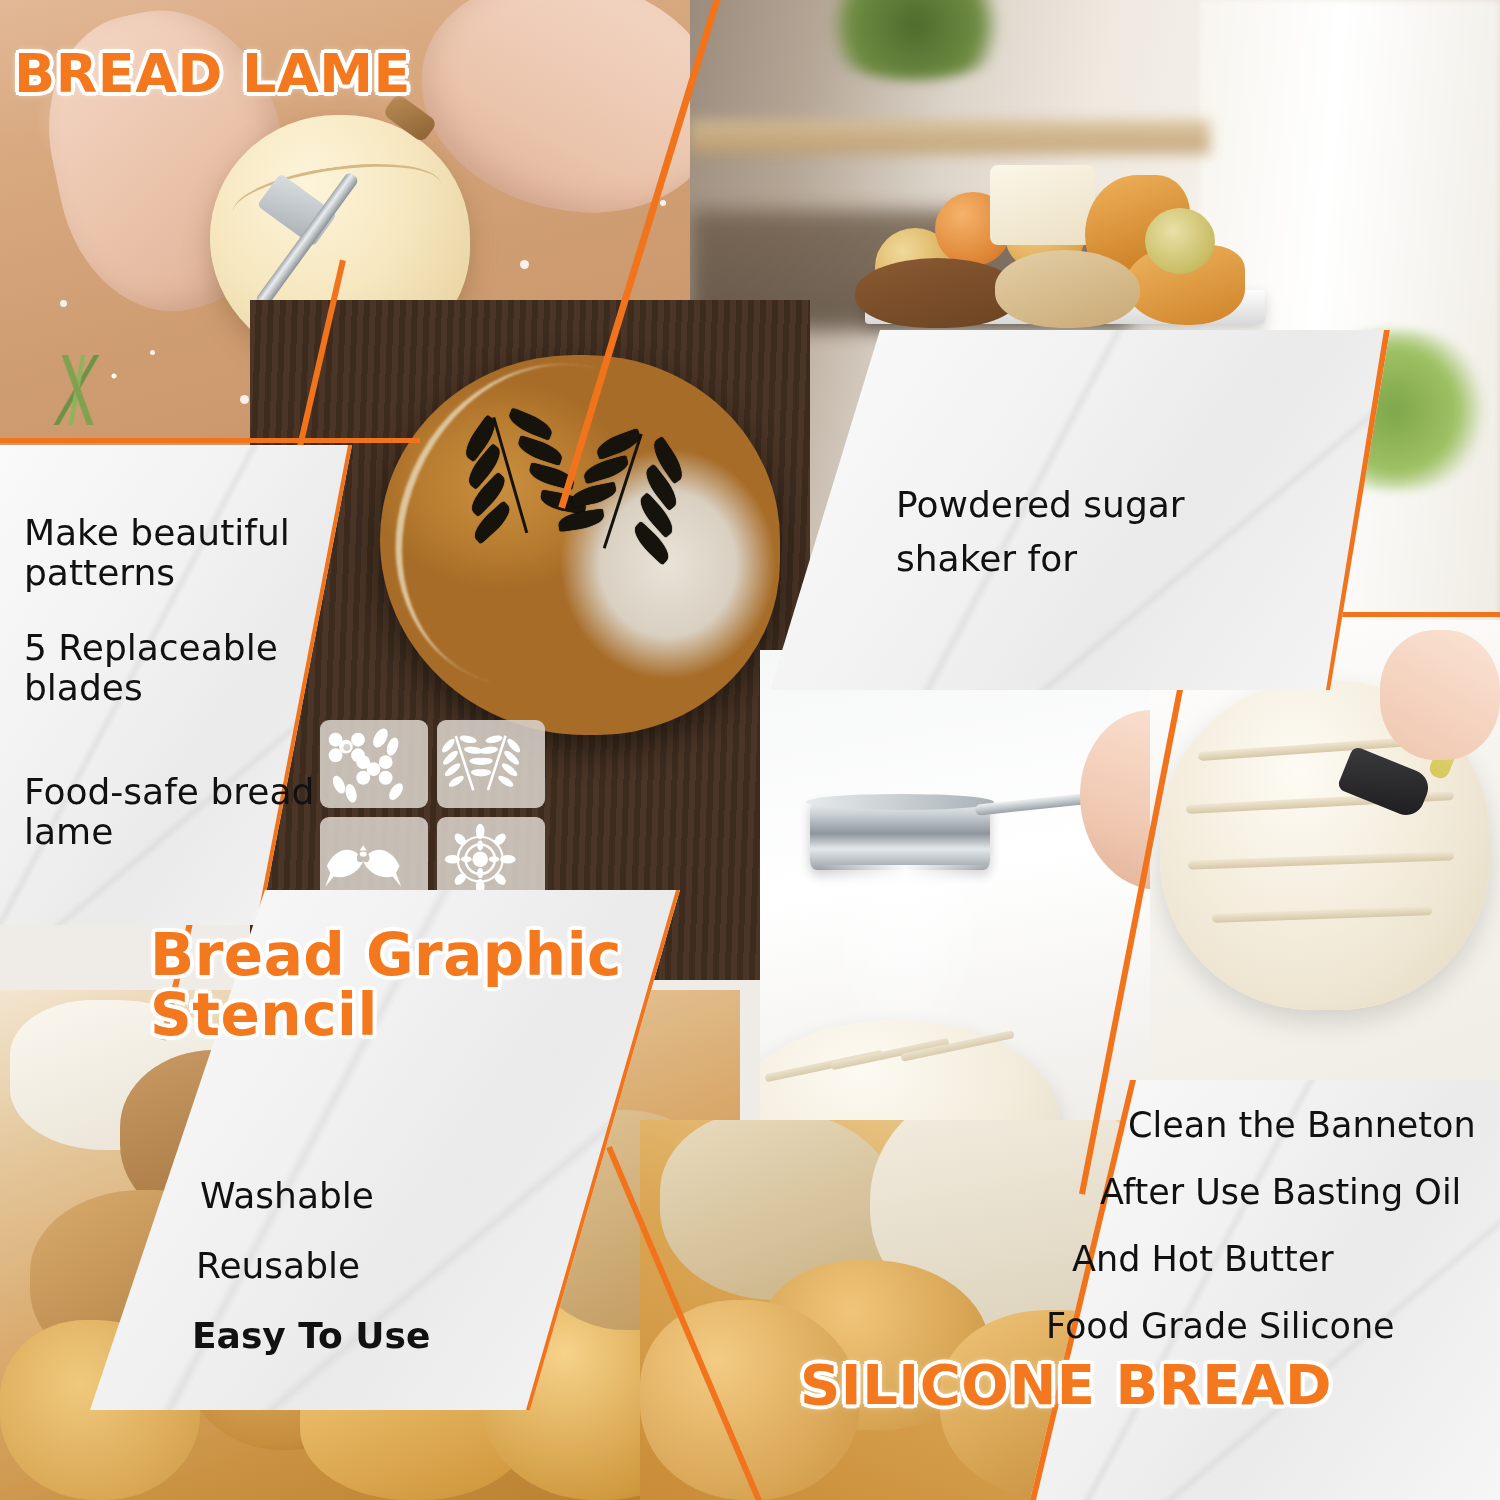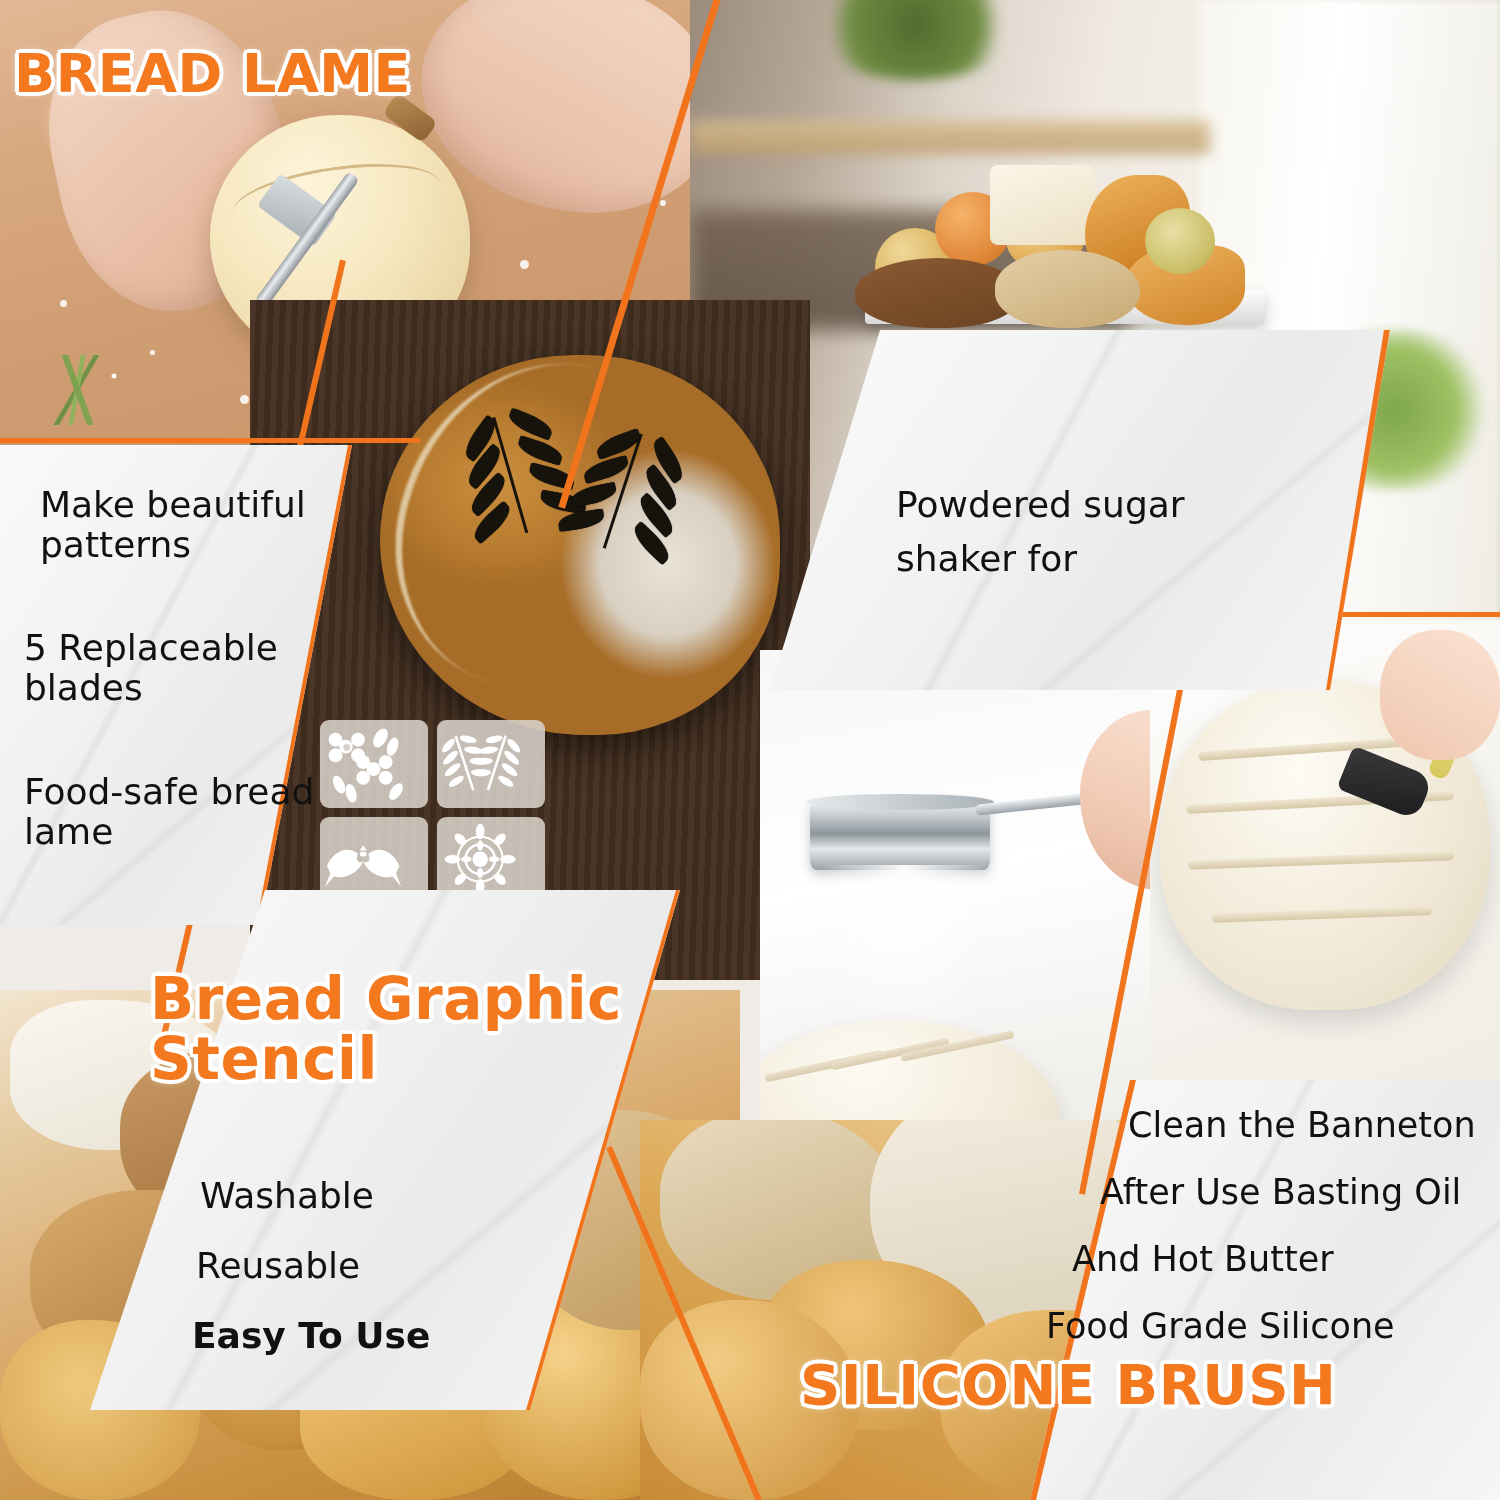--- a/index.html
+++ b/index.html
@@ -275,21 +275,21 @@
   }
   .body-line{
     position:absolute;
     font-family:"DejaVu Sans", sans-serif;
     color:#111;
     white-space:nowrap;
   }
 
   #t-lame{left:14px;top:42px;font-size:54px;}
   #t-duster{left:836px;top:388px;font-size:58px;}
-  #t-stencil{left:150px;top:969px;font-size:58px;line-height:1.04;white-space:normal;width:480px;}
+  #t-stencil{left:150px;top:925px;font-size:58px;line-height:1.04;white-space:normal;width:480px;}
   #t-brush{left:800px;top:1352px;font-size:56px;}
 
   .lame-txt{left:24px;font-size:36px;line-height:1.12;white-space:normal;width:300px;}
   .duster-txt{font-size:36px;line-height:1.2;}
   .stencil-txt{font-size:36px;}
   .brush-txt{font-size:35px;}
 </style>
 </head>
 <body>
 
@@ -507,21 +507,21 @@
   <div class="divider" style="left:250px;top:250px;width:6px;height:800px;transform:rotate(13deg);"></div>
   <div class="divider" style="left:1140px;top:560px;width:6px;height:640px;transform:rotate(11deg);"></div>
   <div class="divider" style="left:690px;top:1130px;width:6px;height:430px;transform:rotate(-23deg);"></div>
   <div class="divider" style="left:1150px;top:612px;width:350px;height:5px;"></div>
 
   <div class="panel" id="panel-lame">
     <div class="fill"></div>
     <div class="edge"></div>
   </div>
   <div class="title" id="t-lame">BREAD LAME</div>
-  <div class="body-line lame-txt" style="top:485px;margin-left:16px;">Make beautiful patterns</div>
+  <div class="body-line lame-txt" style="top:513px;">Make beautiful patterns</div>
   <div class="body-line lame-txt" style="top:628px;">5 Replaceable blades</div>
   <div class="body-line lame-txt" style="top:772px;">Food-safe bread lame</div>
 
   <div class="panel" id="panel-duster">
     <div class="fill"></div>
     <div class="edge"></div>
   </div>
   <div class="body-line duster-txt" style="left:896px;top:483px;">Powdered sugar</div>
   <div class="body-line duster-txt" style="left:896px;top:537px;">shaker for</div>
 
@@ -531,19 +531,19 @@
   </div>
   <div class="title" id="t-stencil">Bread Graphic Stencil</div>
   <div class="body-line stencil-txt" style="left:200px;top:1175px;">Washable</div>
   <div class="body-line stencil-txt" style="left:196px;top:1245px;">Reusable</div>
   <div class="body-line stencil-txt" style="left:192px;top:1315px;font-weight:bold;">Easy To Use</div>
 
   <div class="panel" id="panel-brush">
     <div class="fill"></div>
     <div class="edge"></div>
   </div>
-  <div class="title" id="t-brush">SILICONE BRUSH</div>
+  <div class="title" id="t-brush">SILICONE BREAD</div>
   <div class="body-line brush-txt" style="left:1100px;top:1172px;">After Use Basting Oil</div>
   <div class="body-line brush-txt" style="left:1128px;top:1105px;">Clean the Banneton</div>
   <div class="body-line brush-txt" style="left:1072px;top:1239px;">And Hot Butter</div>
   <div class="body-line brush-txt" style="left:1046px;top:1306px;">Food Grade Silicone</div>
 
 </div>
 
 </body></html>

